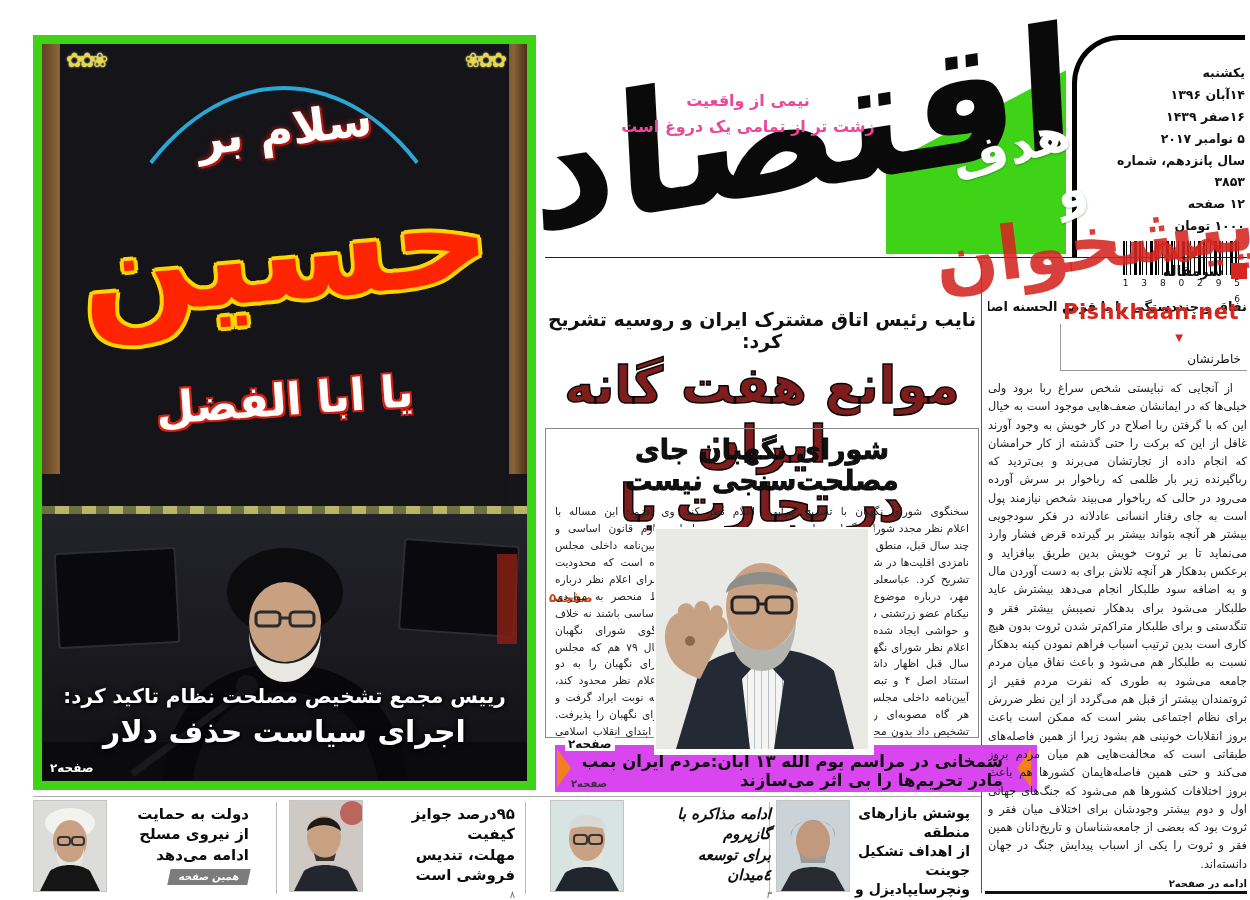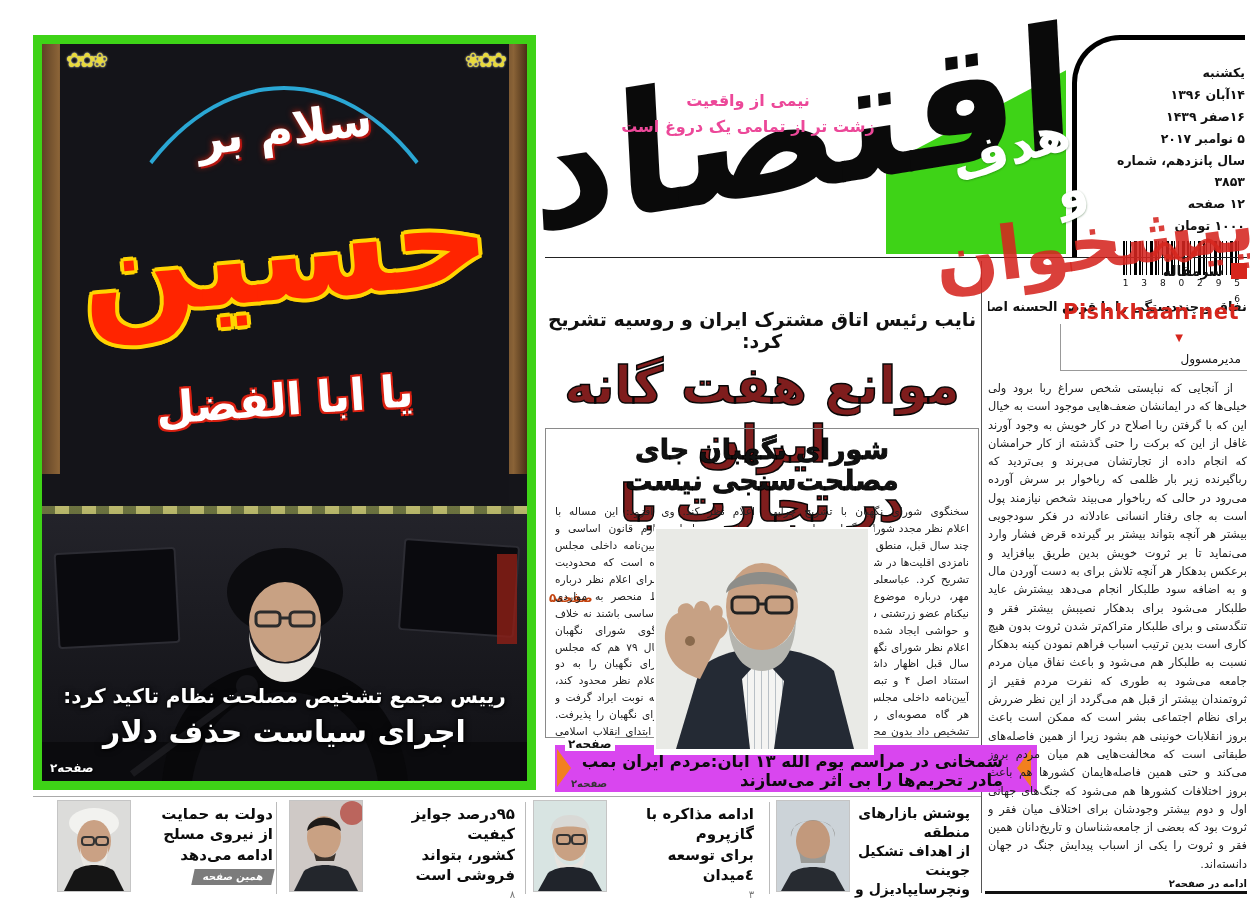--- a/index.html
+++ b/index.html
@@ -213,35 +213,35 @@
 </div>
 
 <div class="abs editorial">
   <div class="ed-head">
     <div class="ed-sq"></div>
     <div class="ed-label" dir="rtl">سرمقاله</div>
   </div>
   <div class="ed-title" dir="rtl">نفاق و چنددستگی را با قرض الحسنه اصلاح کنید!؟</div>
   <div class="ed-byline">
     <div class="tri">▼</div>
-    <div class="name" dir="rtl">مدیرمسوول</div>
+    <div class="name" dir="rtl">خاطرنشان</div>
   </div>
   <div class="ed-body" dir="rtl">
     <p>از آنجایی که نبایستی شخص سراغ ربا برود ولی خیلی‌ها که در ایمانشان ضعف‌هایی موجود است به خیال این که با گرفتن ربا اصلاح در کار خویش به وجود آورند غافل از این که برکت را حتی گذشته از کار حرامشان که انجام داده از تجارتشان می‌برند و بی‌تردید که رباگیرنده زیر بار ظلمی که رباخوار بر سرش آورده می‌رود در حالی که رباخوار می‌بیند شخص نیازمند پول است به جای رفتار انسانی عادلانه در فکر سودجویی بیشتر هر آنچه بتواند بیشتر بر گیرنده قرض فشار وارد می‌نماید تا بر ثروت خویش بدین طریق بیافزاید و برعکس بدهکار هر آنچه تلاش برای به دست آوردن مال و به اضافه سود طلبکار انجام می‌دهد بیشترش عاید طلبکار می‌شود برای بدهکار نصیبش بیشتر فقر و تنگدستی و برای طلبکار متراکم‌تر شدن ثروت بدون هیچ کاری است بدین ترتیب اسباب فراهم نمودن کینه بدهکار نسبت به طلبکار هم می‌شود و باعث نفاق میان مردم جامعه می‌شود به طوری که نفرت مردم فقیر از ثروتمندان بیشتر از قبل هم می‌گردد از این نظر ضررش برای نظام اجتماعی بشر است که ممکن است باعث بروز انقلابات خونینی هم بشود زیرا از همین فاصله‌های طبقاتی است که مخالفت‌هایی هم میان مردم بروز می‌کند و حتی همین فاصله‌هایمان کشورها هم باعث بروز اختلافات کشورها هم می‌شود که جنگ‌های جهانی اول و دوم بیشتر وجودشان برای اختلاف میان فقر و ثروت بود که بعضی از جامعه‌شناسان و تاریخ‌دانان همین فقر و ثروت را یکی از اسباب پیدایش جنگ در جهان دانسته‌اند.</p>
 
   </div>
   <div class="ed-more" dir="rtl">ادامه در صفحه۲</div>
 </div>
 
 <div class="abs strip">
   <div class="div" style="left:243px;"></div>
   <div class="div" style="left:492px;"></div>
   <div class="div" style="left:736px;"></div>
 
-  <div class="item" style="left:24px;width:226px;">
+  <div class="item" style="left:0;width:226px;">
     <div class="ph">
       <svg width="72" height="90" viewBox="0 0 72 90">
           <rect width="72" height="90" fill="#dcdcda"></rect>
           <ellipse cx="36" cy="22" rx="25" ry="15" fill="#f2f2ef"></ellipse>
           <ellipse cx="36" cy="40" rx="17" ry="21" fill="#caa184"></ellipse>
           <path d="M22 46 C24 68 48 68 50 46 C50 62 44 72 36 72 C28 72 22 62 22 46 Z" fill="#e9e7e2"></path>
           <rect x="24" y="36" width="12" height="8" rx="3" fill="none" stroke="#333" stroke-width="2"></rect>
           <rect x="38" y="36" width="12" height="8" rx="3" fill="none" stroke="#333" stroke-width="2"></rect>
           <path d="M6 90 L16 70 C26 62 46 62 56 70 L66 90 Z" fill="#151515"></path>
         </svg>
@@ -260,27 +260,27 @@
           <rect width="72" height="90" fill="#cfc9c6"></rect>
           <circle cx="62" cy="12" r="12" fill="#b23a30" opacity=".7"></circle>
           <ellipse cx="34" cy="36" rx="17" ry="21" fill="#c9a183"></ellipse>
           <path d="M17 30 C19 12 49 12 51 30 C42 22 26 22 17 30 Z" fill="#1d1a18"></path>
           <path d="M24 52 C30 58 40 58 46 52 L44 60 L26 60 Z" fill="#3a322c"></path>
           <path d="M4 90 L14 70 C24 62 46 62 58 70 L68 90 Z" fill="#23262c"></path>
         </svg>
     </div>
     <div class="tx">
       <div>۹۵درصد جوایز کیفیت</div>
-      <div>کشور، بتواند</div>
+      <div>مهلت، تندیس</div>
       <div>فروشی است</div>
       <div class="pnum">۸</div>
     </div>
   </div>
 
-  <div class="item" style="left:500px;width:231px;">
+  <div class="item" style="left:517px;width:231px;font-style:italic;">
     <div class="ph">
       <svg width="72" height="90" viewBox="0 0 72 90">
           <rect width="72" height="90" fill="#d8e4e2"></rect>
           <ellipse cx="36" cy="38" rx="18" ry="22" fill="#c9a183"></ellipse>
           <path d="M16 30 C18 18 26 14 36 14 C46 14 54 18 56 30 C50 24 22 24 16 30 Z" fill="#d9d9d6"></path>
           <path d="M20 46 C22 70 50 70 52 46 C52 64 46 74 36 74 C26 74 20 64 20 46 Z" fill="#e6e4df"></path>
           <rect x="23" y="34" width="13" height="9" rx="3" fill="none" stroke="#333" stroke-width="2"></rect>
           <rect x="38" y="34" width="13" height="9" rx="3" fill="none" stroke="#333" stroke-width="2"></rect>
           <path d="M4 90 L14 72 C24 64 48 64 58 72 L68 90 Z" fill="#20242b"></path>
         </svg>

